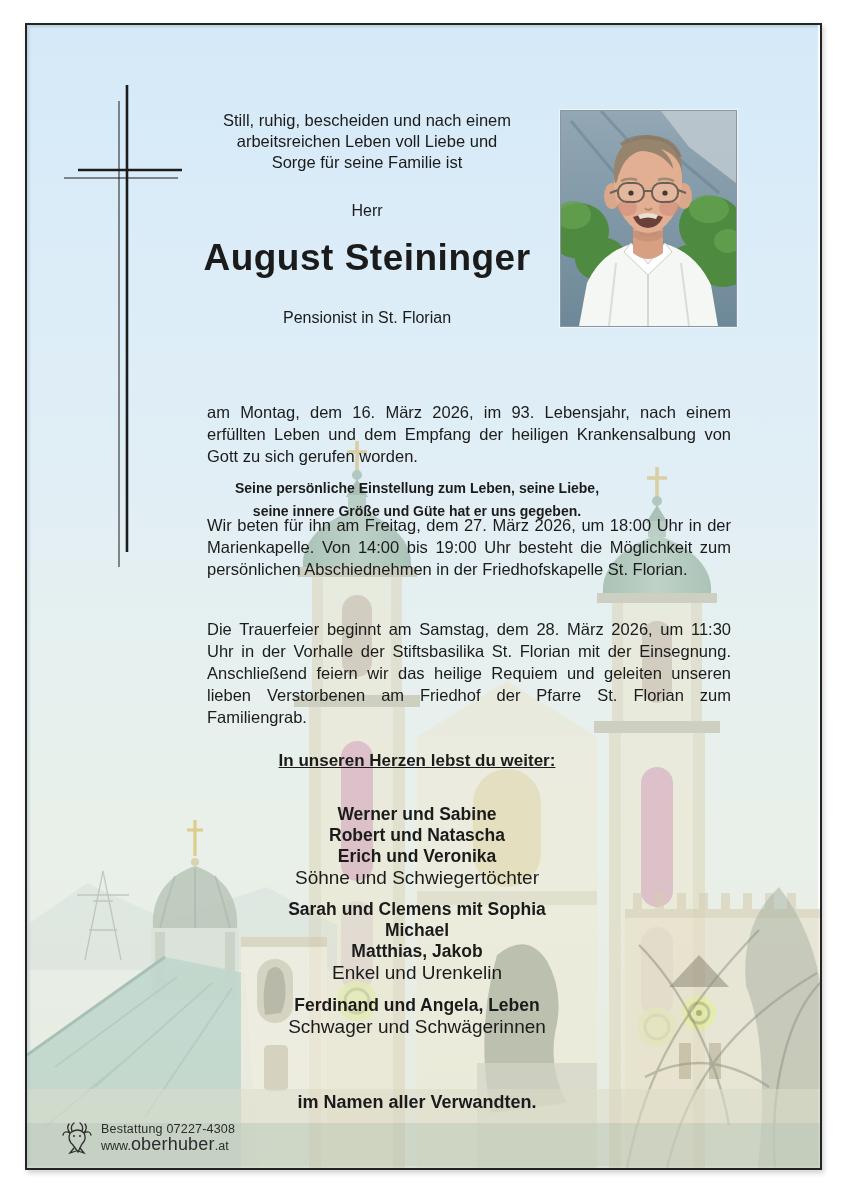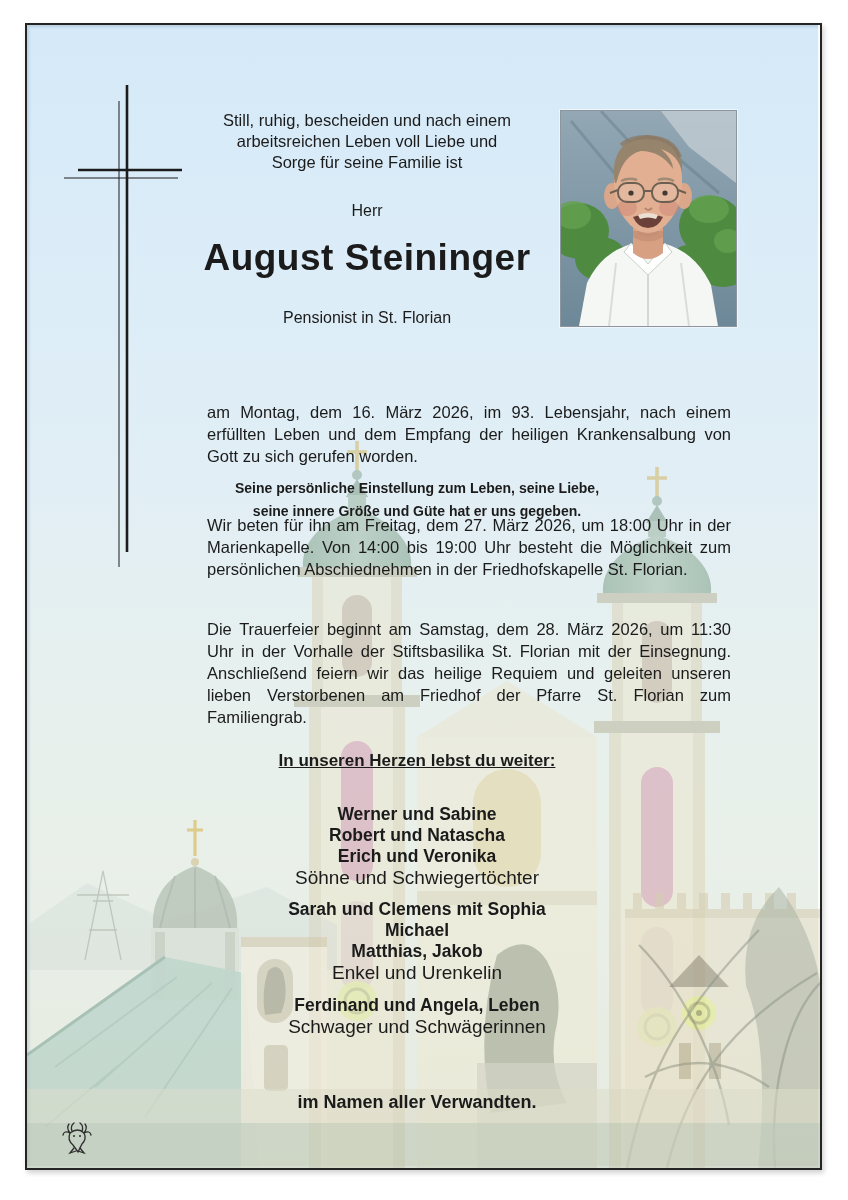--- a/index.html
+++ b/index.html
@@ -266,15 +266,19 @@
     <svg width="34" height="34" viewBox="0 0 34 34" aria-hidden="true">
       <g stroke="#2e2e2e" stroke-width="1.3" fill="none" stroke-linecap="round">
         <path d="M9,12 q-4,-5 -1,-9 M9,12 q-6,-3 -7,2 M11,10 q-2,-5 2,-8"></path>
         <path d="M23,12 q4,-5 1,-9 M23,12 q6,-3 7,2 M21,10 q2,-5 -2,-8"></path>
         <path d="M9,12 q8,-6 14,0 q3,6 -2,11 l-4,8 l-5,-7 q-6,-5 -3,-12 Z"></path>
         <path d="M13,27 l-4,5 l6,-2 M19,27 l4,5 l-6,-2"></path>
       </g>
       <circle cx="13" cy="15" r="1" fill="#2e2e2e"></circle>
       <circle cx="19" cy="15" r="1" fill="#2e2e2e"></circle>
     </svg>
+    <div class="footer-lines">
+      <div class="f-line1">Bestattung 07227-4308</div>
+      <div class="f-line2"><span>www.</span><span class="f-brand">oberhuber</span><span>.at</span></div>
+    </div>
   </div>
 
 </div>
 
 </body></html>

